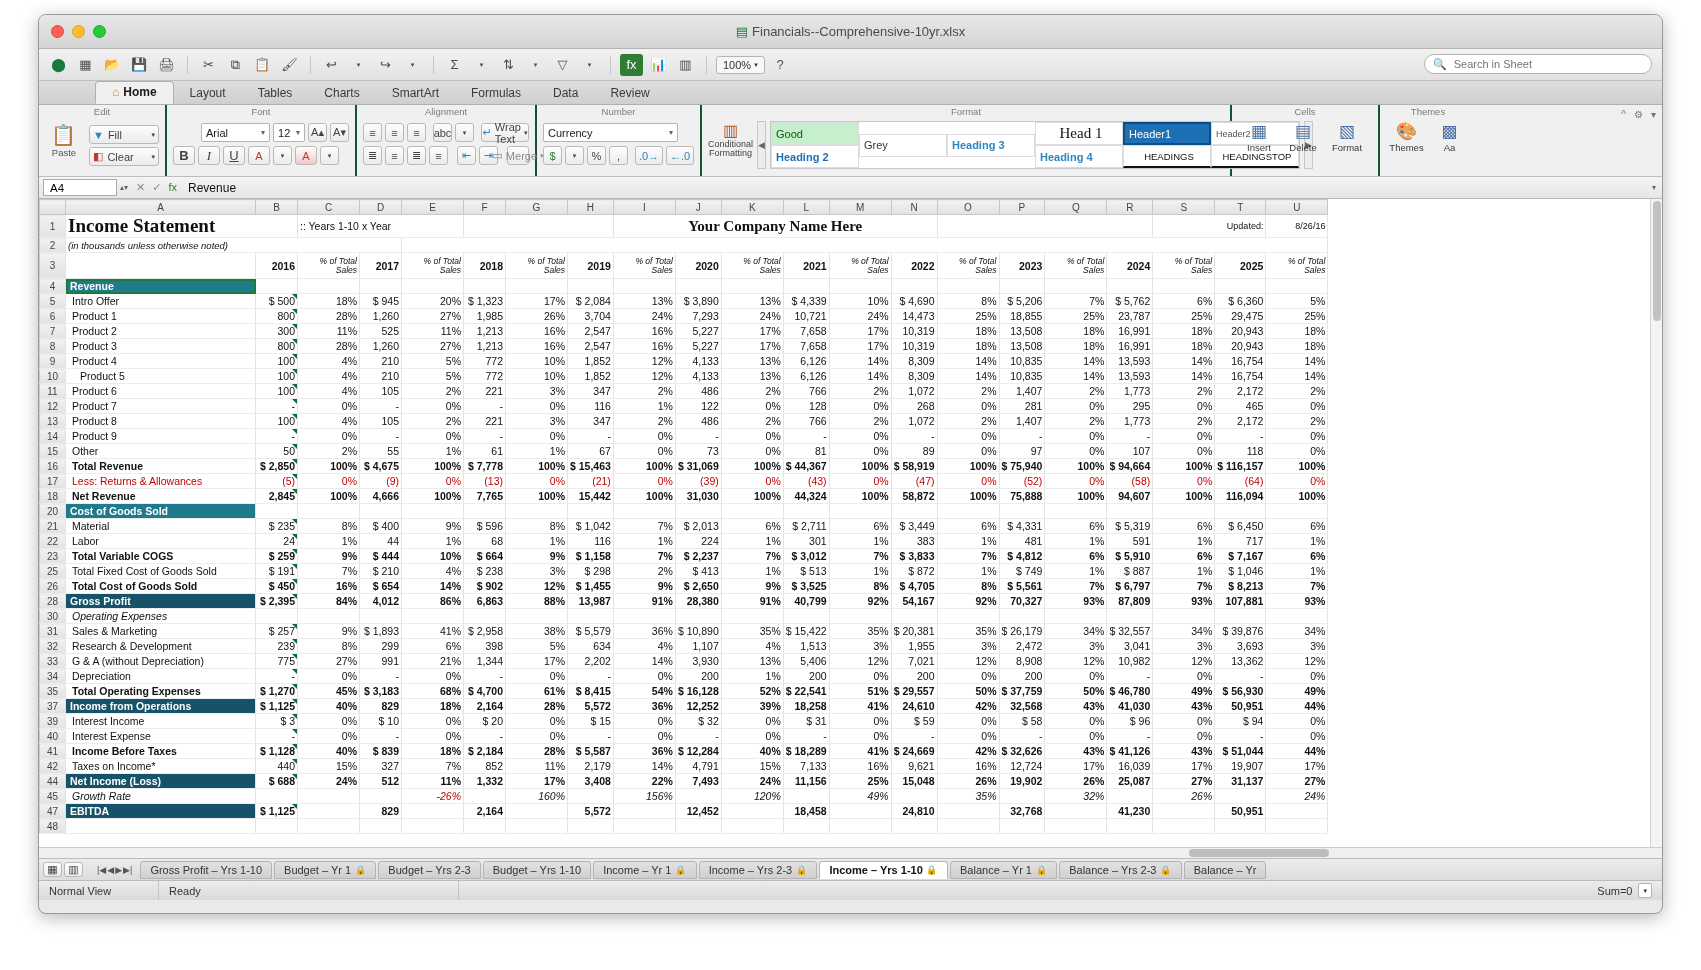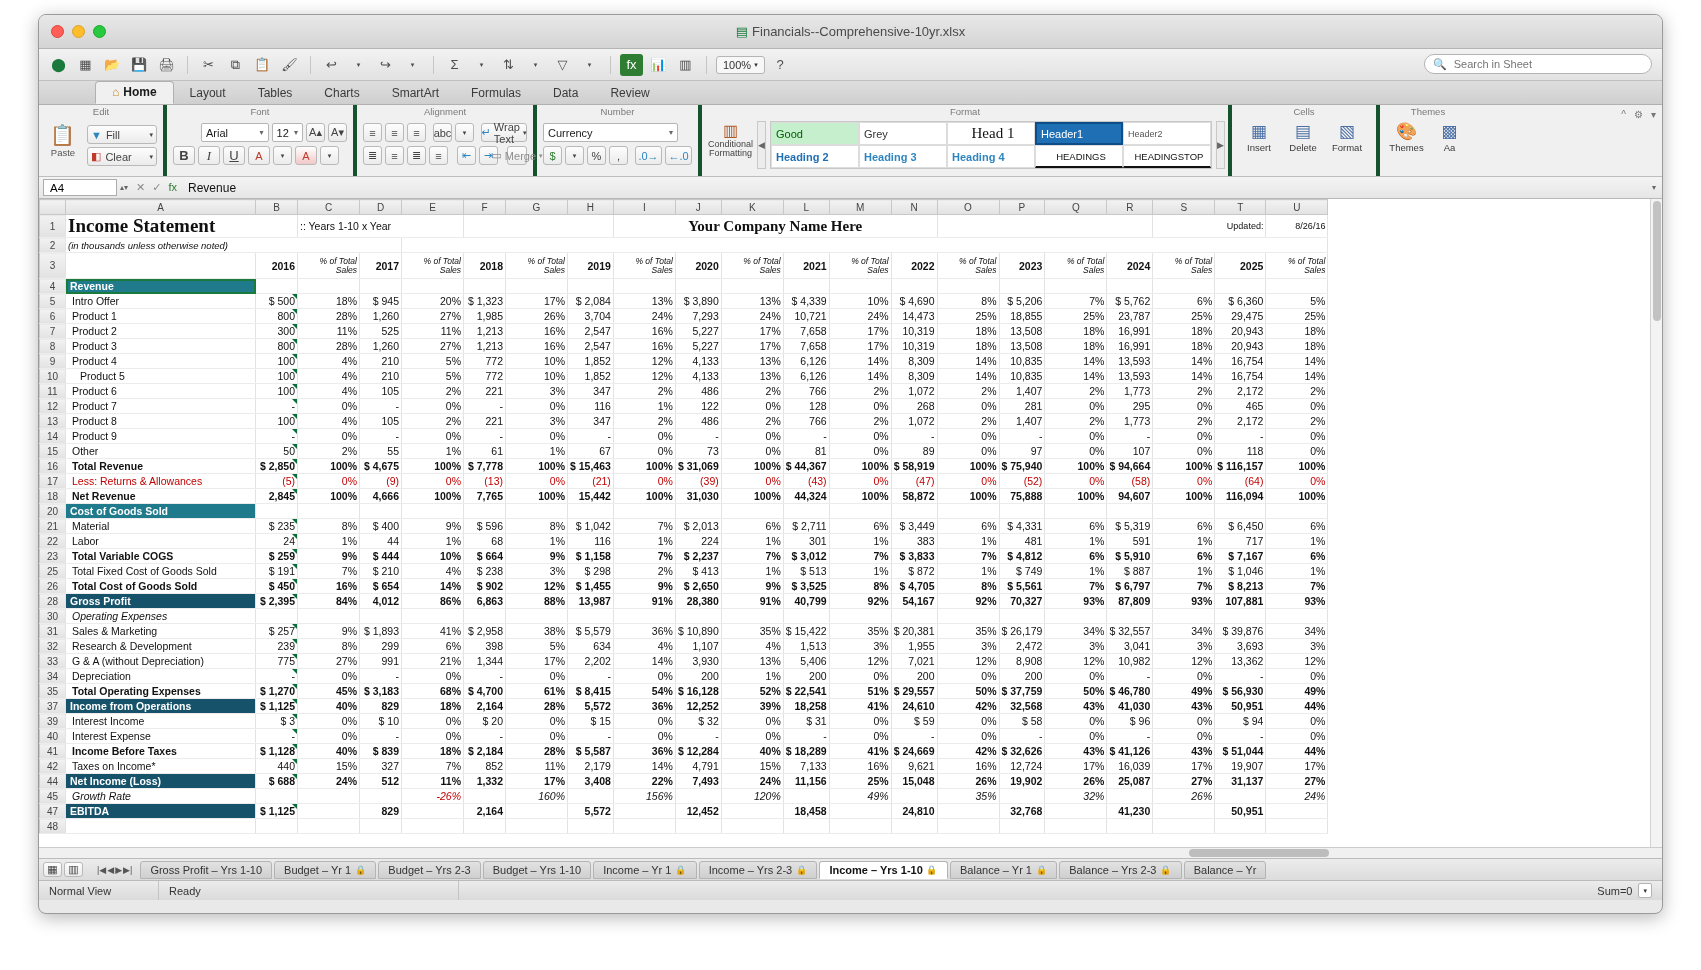--- a/index.html
+++ b/index.html
@@ -91,21 +91,21 @@
   .ribbon {
     height: 72px;
     background: #f0f0f0;
     border-bottom: 1px solid #bdbdbd;
     display: flex;
     position: relative;
     font-size: 11px;
   }
   .rgroup {
     position: relative;
-    border-right: 4px solid #14532d;
+    border-right: 2px solid #14532d;
     padding: 2px 6px 0 6px;
     height: 100%;
   }
   .rgroup-top { position: absolute; top: 1px; left:0; right:0; text-align:center; font-size: 9.5px; color:#7a7a7a;}
   .rrow { display: flex; align-items: center; gap: 3px; }
   .mini-btn {
     border: 1px solid #b9b9b9; background: linear-gradient(#fdfdfd,#ebebeb);
     border-radius: 3px; height: 19px; min-width: 19px;
     display: flex; align-items: center; justify-content: center;
     font-size: 11px; color: #434343; padding: 0 3px;
@@ -429,21 +429,21 @@
         <div style="width:60px;text-align:center;">
           <div style="font-size:16px;color:#b05a2a;">▥</div>
           <div style="font-size:9px;color:#444;line-height:1.05;">Conditional Formatting</div>
         </div>
         <div class="gal-arrow" style="height:48px;">◀</div>
         <div class="style-gallery" style="height:48px;margin-top:0;">
           <div style="display:flex;flex-direction:column;">
             <div class="style-cell sc-good">Good</div>
             <div class="style-cell sc-h2">Heading 2</div>
           </div>
-          <div style="display:flex;flex-direction:column;">
+          <div style="display:flex;flex-direction:row;">
             <div class="style-cell sc-grey">Grey</div>
             <div class="style-cell sc-h3">Heading 3</div>
           </div>
           <div style="display:flex;flex-direction:column;">
             <div class="style-cell sc-head1">Head 1</div>
             <div class="style-cell sc-h4">Heading 4</div>
           </div>
           <div style="display:flex;flex-direction:column;">
             <div class="style-cell sc-header1">Header1</div>
             <div class="style-cell sc-headings">HEADINGS</div>

